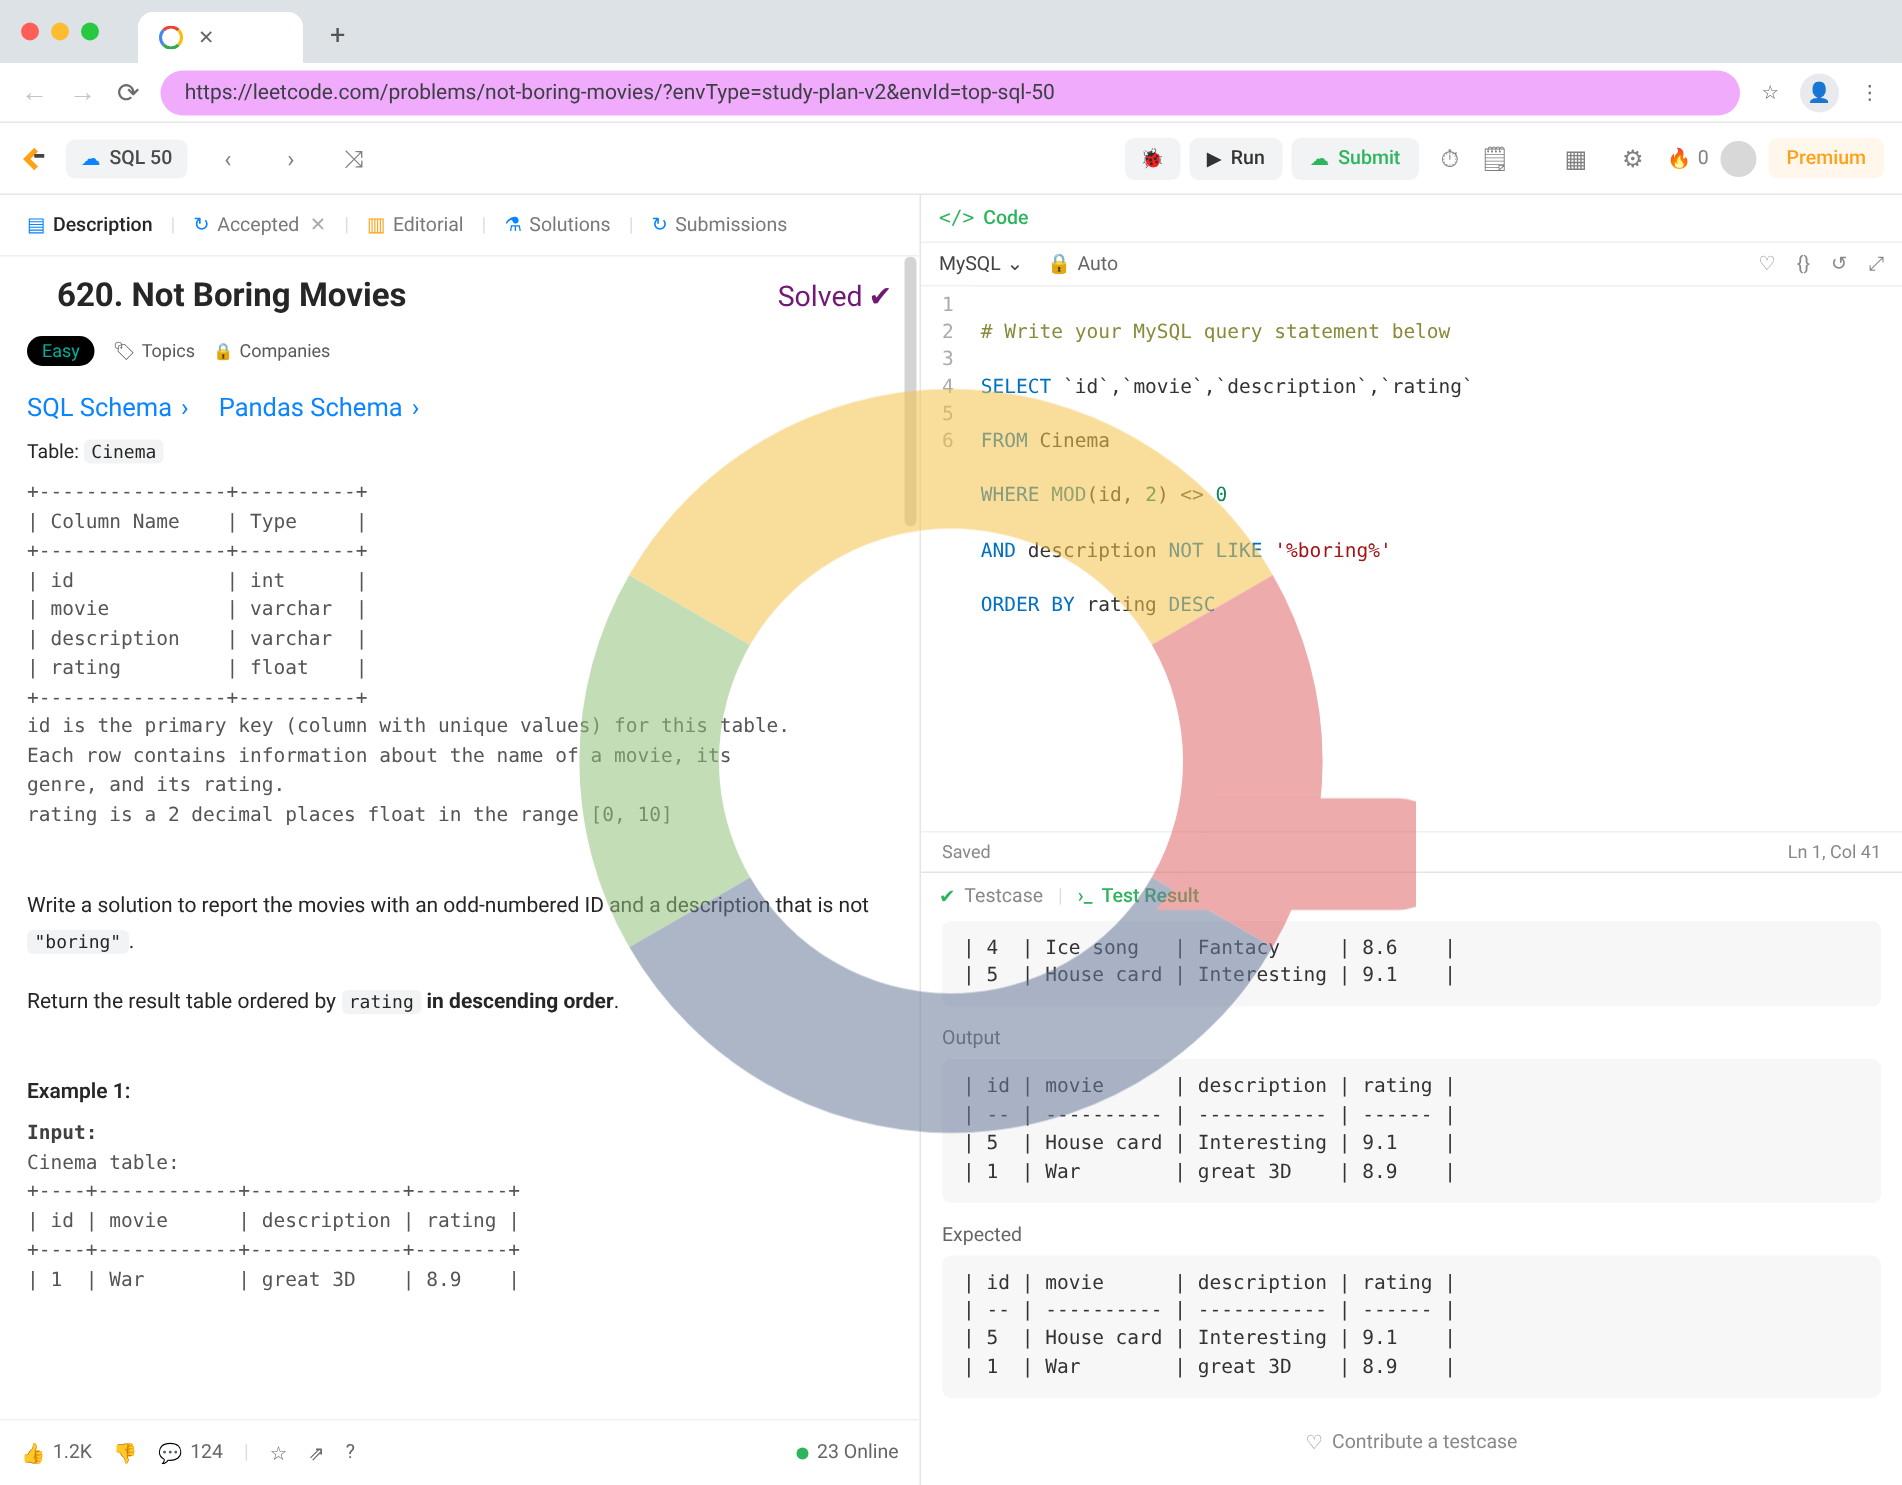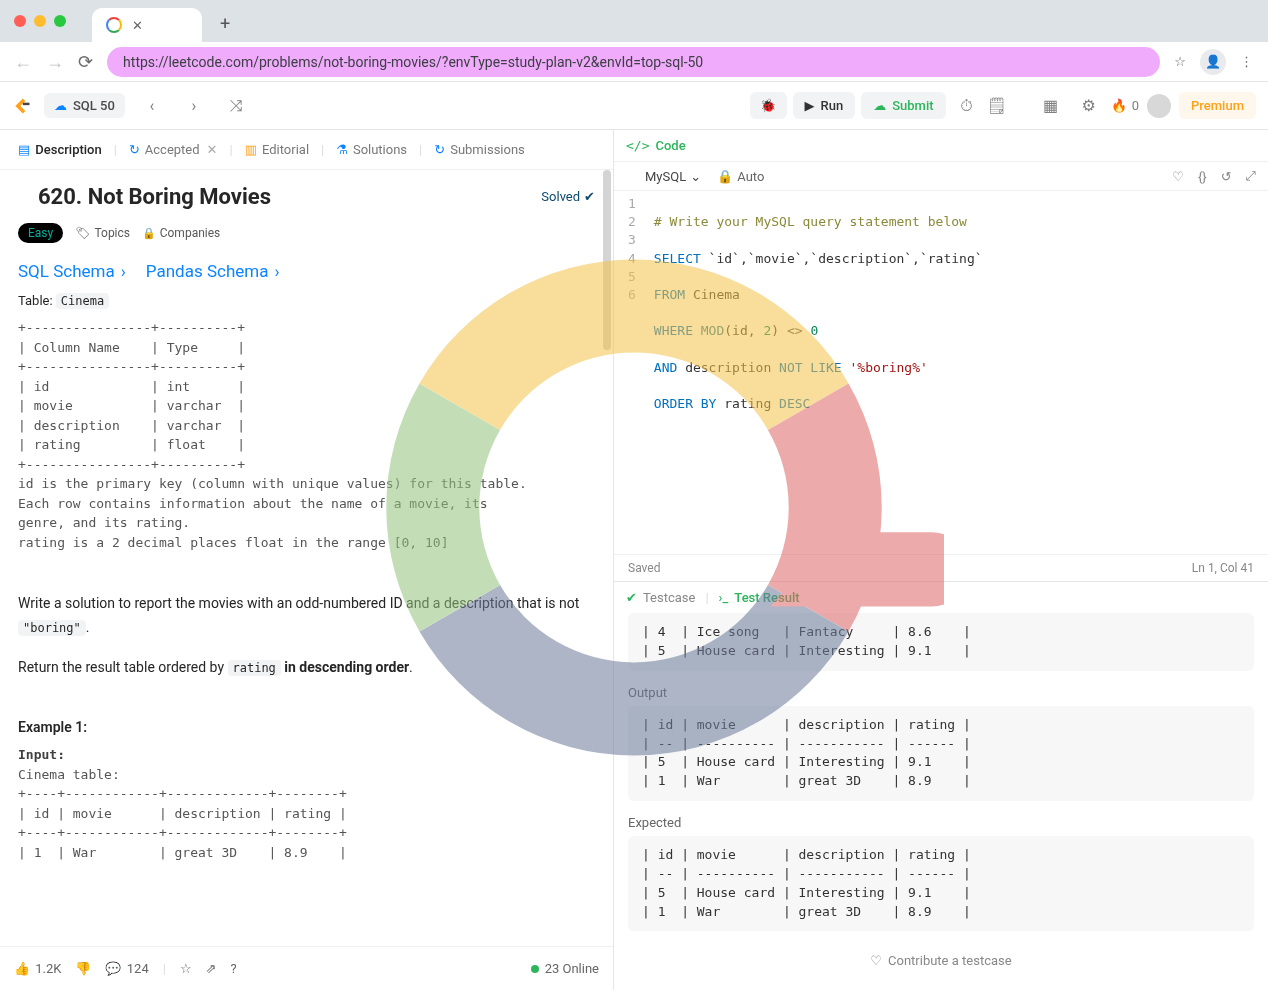--- a/index.html
+++ b/index.html
@@ -42,21 +42,21 @@
 .tabs { display: flex; align-items: center; gap: 2px; padding: 8px 10px; border-bottom: 1px solid #f0f0f0; font-size: 13px; }
 .tab { display: flex; align-items: center; gap: 5px; padding: 4px 8px; color: #787878; border-radius: 4px; white-space: nowrap; }
 .tab.active { color: #262626; font-weight: 500; }
 .tab .ico { font-size: 13px; }
 .tab-sep { color: #ddd; padding: 0 2px; }
 .tab .close-x { color: #aaa; margin-left: 2px; }
 
 .desc-body { flex: 1; overflow: auto; padding: 14px 18px 0 18px; position: relative; }
 .title-row { display: flex; align-items: center; justify-content: space-between; margin-bottom: 14px; }
 .prob-title { font-size: 22px; font-weight: 700; margin-left: 20px; }
-.solved { color: #0c4a6e; font-size: 13px; display: flex; align-items: flex-start; gap: 4px; }
+.solved { color: #701a75; font-size: 19px; display: flex; align-items: flex-start; gap: 4px; }
 .tag-row { display: flex; align-items: center; gap: 12px; margin-bottom: 18px; }
 .tag { display: flex; align-items: center; gap: 4px; font-size: 12px; color: #595959; }
 .tag.easy { background: #000000; color: #00af9b; padding: 3px 10px; border-radius: 12px; }
 .tag .lock { font-size: 11px; }
 .schema-row { display: flex; gap: 20px; margin-bottom: 12px; font-size: 17px; }
 .schema-link { color: #0a84ff; display: flex; align-items: center; gap: 6px; }
 .table-label { font-size: 13px; margin-bottom: 10px; }
 .code-inline { background: #f2f3f4; padding: 1px 5px; border-radius: 4px; font-family: ui-monospace, Menlo, Consolas, monospace; font-size: 12px; }
 .schema-pre { font-family: ui-monospace, Menlo, Consolas, monospace; font-size: 13px; color: #555; white-space: pre; line-height: 1.5; margin-bottom: 40px; }
 .desc-text { font-size: 14px; line-height: 1.7; color: #262626; margin-bottom: 16px; }
@@ -66,21 +66,21 @@
 
 .desc-footer { height: 44px; border-top: 1px solid #f0f0f0; display: flex; align-items: center; padding: 0 14px; gap: 14px; font-size: 13px; color: #666; }
 .footer-item { display: flex; align-items: center; gap: 5px; }
 .online-dot { width: 8px; height: 8px; border-radius: 50%; background: #2db55d; display: inline-block; }
 .footer-right { margin-left: auto; display: flex; align-items: center; gap: 6px; }
 
 .code-header { display: flex; align-items: center; padding: 8px 12px; border-bottom: 1px solid #f0f0f0; }
 .code-title { color: #2db55d; font-weight: 500; display: flex; align-items: center; gap: 6px; font-size: 13px; }
 .code-title .codeico { font-family: ui-monospace, monospace; }
 .code-sub { display: flex; align-items: center; padding: 6px 12px; gap: 16px; border-bottom: 1px solid #f0f0f0; font-size: 13px; color: #666; }
-.lang-sel { display: flex; align-items: flex-end; gap: 4px; color: #444; margin-left: 19px; }
+.lang-sel { display: flex; align-items: flex-end; gap: 4px; color: #444; }
 .auto-lbl { display: flex; align-items: center; gap: 4px; }
 .code-tools { margin-left: auto; display: flex; align-items: center; gap: 14px; color: #888; }
 
 .editor { font-family: ui-monospace, Menlo, Consolas, monospace; font-size: 13px; display: flex; flex: 1; overflow: hidden; position: relative; }
 .gutter { background: #fff; color: #aaa; padding: 4px 10px 4px 14px; text-align: right; font-size: 13px; line-height: 1.4; user-select: none; }
 .code-lines { padding: 4px 8px; line-height: 1.4; white-space: pre; flex: 1; }
 .c-comment { color: #8a8a3a; }
 .c-kw { color: #0070c1; }
 .c-fn { color: #267f99; }
 .c-str { color: #a31515; }

